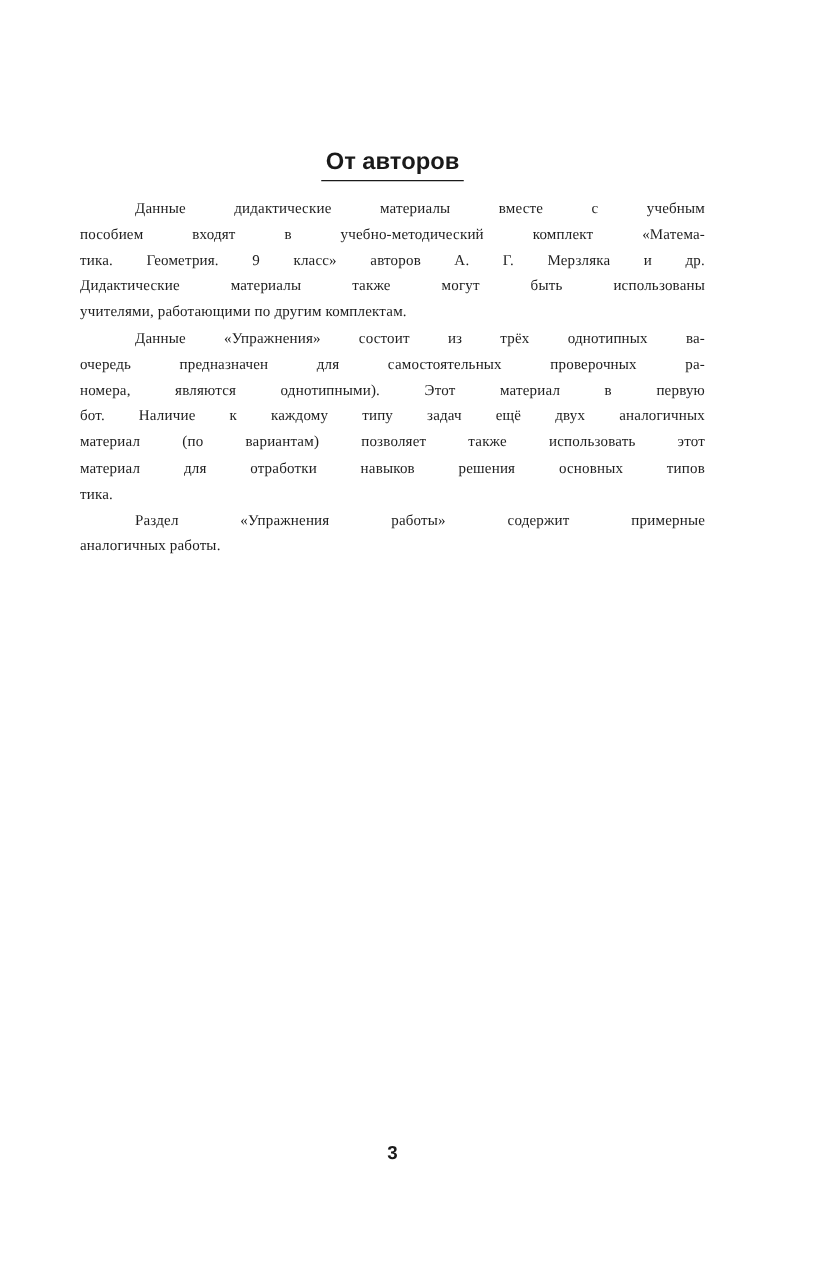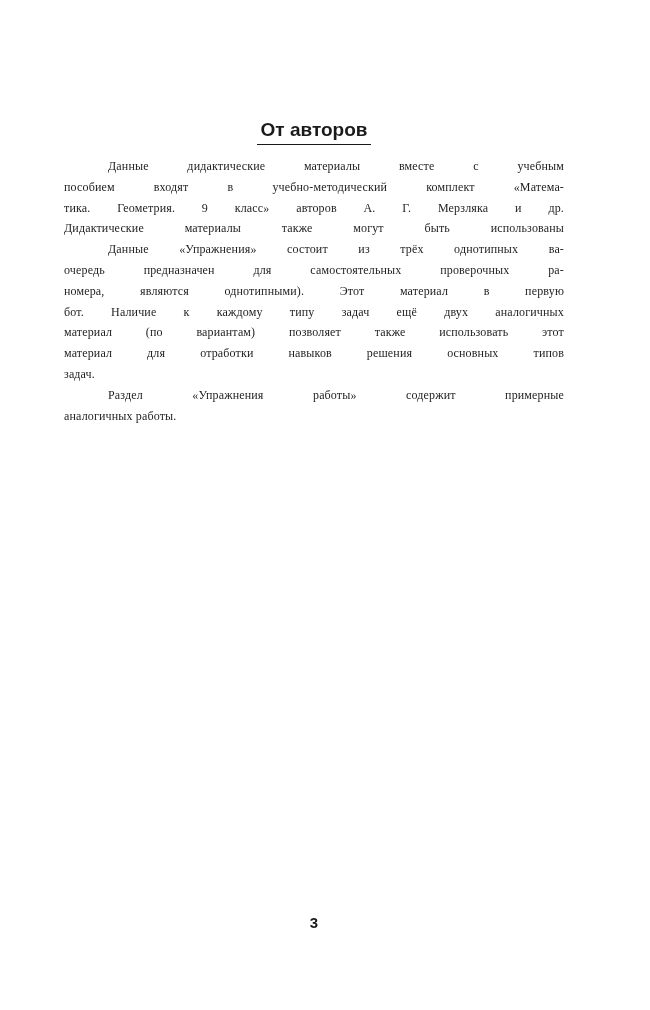--- a/index.html
+++ b/index.html
@@ -67,25 +67,26 @@
 <body>
 
 <div class="page">
   <h1 class="heading"><span class="heading-text">От авторов</span></h1>
 
   <div class="body-text" id="body-text">
       <div class="line first">Данные дидактические материалы вместе с учебным</div>
       <div class="line">пособием входят в учебно-методический комплект «Матема-</div>
       <div class="line">тика. Геометрия. 9 класс» авторов А. Г. Мерзляка и др.</div>
       <div class="line">Дидактические материалы также могут быть использованы</div>
+      <div class="line last">учителями, работающими по другим комплектам.</div>
       <div class="line first">Данные «Упражнения» состоит из трёх однотипных ва-</div>
       <div class="line">очередь предназначен для самостоятельных проверочных ра-</div>
       <div class="line">номера, являются однотипными). Этот материал в первую</div>
       <div class="line">бот. Наличие к каждому типу задач ещё двух аналогичных</div>
       <div class="line">материал (по вариантам) позволяет также использовать этот</div>
       <div class="line">материал для отработки навыков решения основных типов</div>
-      <div class="line last">задач.</div>
+      <div class="line last">тика.</div>
       <div class="line first">Раздел «Упражнения работы» содержит примерные</div>
       <div class="line last">аналогичных работы.</div>
     </div>
 
   <div class="page-number">3</div>
 </div>
 
 </body></html>

